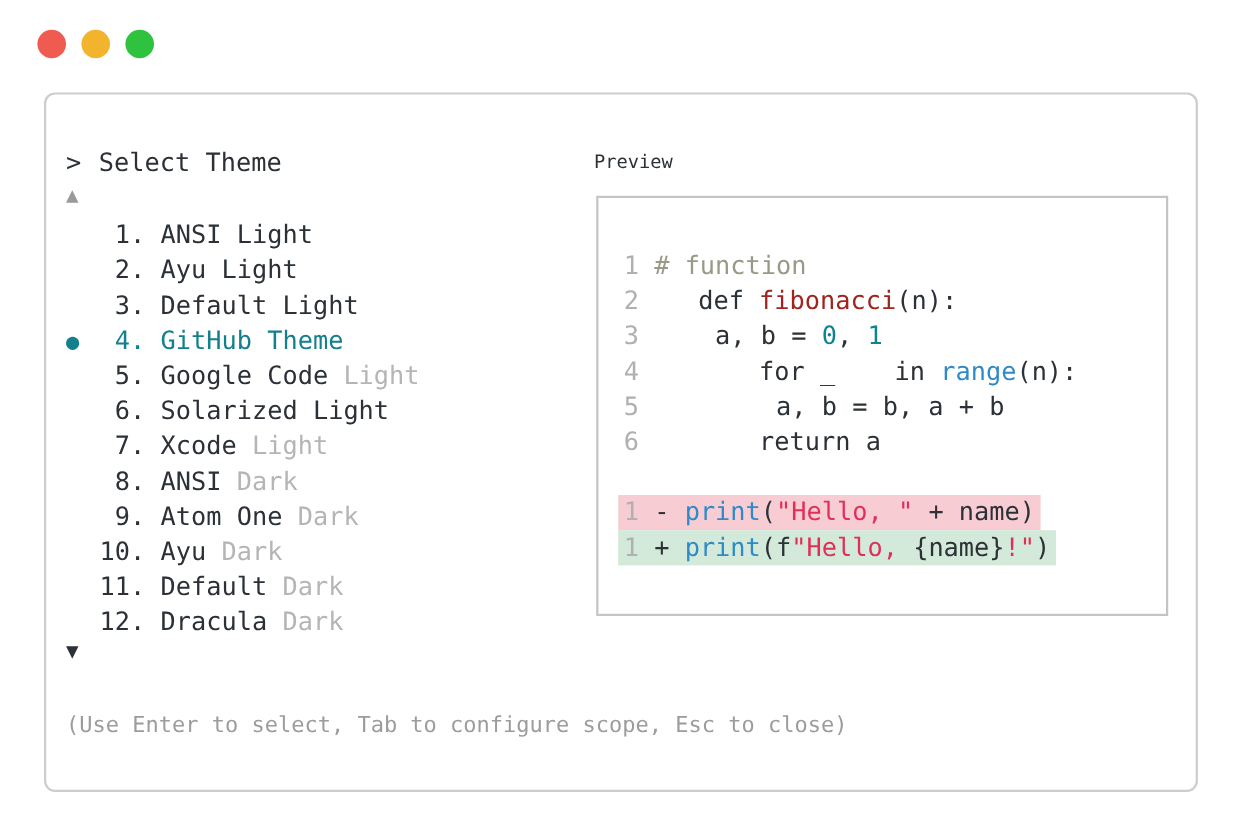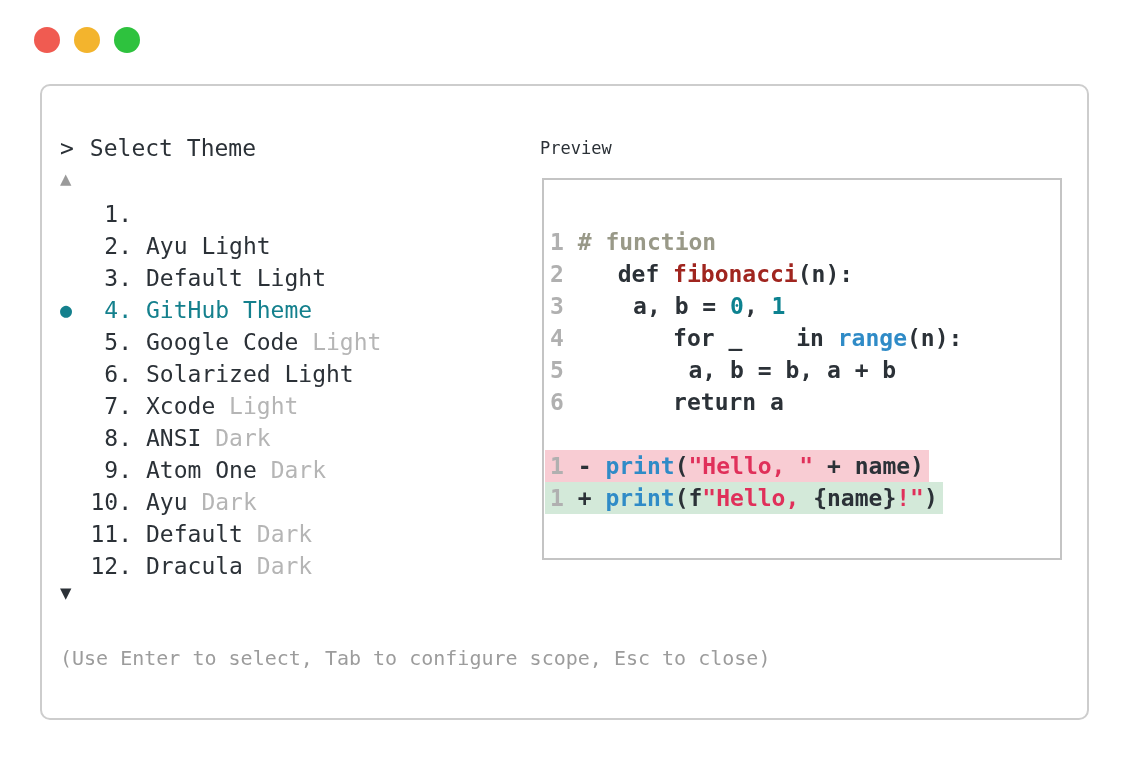--- a/index.html
+++ b/index.html
@@ -31,21 +31,21 @@
   .theme-row .bullet{width:28px;color:var(--accent);font-size:20px;}
   .theme-row .num{width:44px;text-align:right;}
   .theme-row .tname{margin-left:14px;}
   .theme-row .variant{color:var(--muted);}
   .theme-row.selected .num,.theme-row.selected .tname{color:var(--accent);}
 
   .preview-label{position:absolute;left:498px;top:46px;height:32px;line-height:32px;
                  font-size:17px;color:var(--text);}
   .preview-box{position:absolute;left:500px;top:92px;width:516px;height:378px;
                border:2px solid var(--preview-border);background:#fff;overflow:hidden;}
-  .code{padding:46px 0 0 6px;font-weight:bold;}
+  .code{padding:46px 0 0 23px;}
   .code-line{height:32px;line-height:32px;font-size:23px;white-space:pre;color:var(--text);}
   .linewrap{display:inline-block;height:32px;padding:0 5px;margin-left:-5px;}
   .line-del .linewrap{background:var(--diff-del-bg);}
   .line-add .linewrap{background:var(--diff-add-bg);}
   .ln{color:var(--line-num);}
   .tok-plain{color:var(--text);}
   .tok-keyword{color:var(--text);margin-left:40px;}
   .tok-comment{color:var(--comment);}
   .tok-function{color:var(--function-name);}
   .tok-number{color:var(--number);}
@@ -69,21 +69,21 @@
   <div class="panel">
 
     <div class="prompt">
       <span class="caret">&gt;</span>
       <span class="ptitle">Select Theme</span>
     </div>
 
     <div class="scroll-up">▲</div>
 
     <div class="theme-list" id="theme-list">
-        <div class="theme-row"><span class="bullet"></span><span class="num">1.</span></div>
+        <div class="theme-row"><span class="bullet"></span><span class="num">1.</span><span class="tname">ANSI Light</span></div>
         <div class="theme-row"><span class="bullet"></span><span class="num">2.</span><span class="tname">Ayu Light</span></div>
         <div class="theme-row"><span class="bullet"></span><span class="num">3.</span><span class="tname">Default Light</span></div>
         <div class="theme-row selected"><span class="bullet">●</span><span class="num">4.</span><span class="tname">GitHub Theme</span></div>
         <div class="theme-row"><span class="bullet"></span><span class="num">5.</span><span class="tname">Google Code</span><span class="variant"> Light</span></div>
         <div class="theme-row"><span class="bullet"></span><span class="num">6.</span><span class="tname">Solarized Light</span></div>
         <div class="theme-row"><span class="bullet"></span><span class="num">7.</span><span class="tname">Xcode</span><span class="variant"> Light</span></div>
         <div class="theme-row"><span class="bullet"></span><span class="num">8.</span><span class="tname">ANSI</span><span class="variant"> Dark</span></div>
         <div class="theme-row"><span class="bullet"></span><span class="num">9.</span><span class="tname">Atom One</span><span class="variant"> Dark</span></div>
         <div class="theme-row"><span class="bullet"></span><span class="num">10.</span><span class="tname">Ayu</span><span class="variant"> Dark</span></div>
         <div class="theme-row"><span class="bullet"></span><span class="num">11.</span><span class="tname">Default</span><span class="variant"> Dark</span></div>

